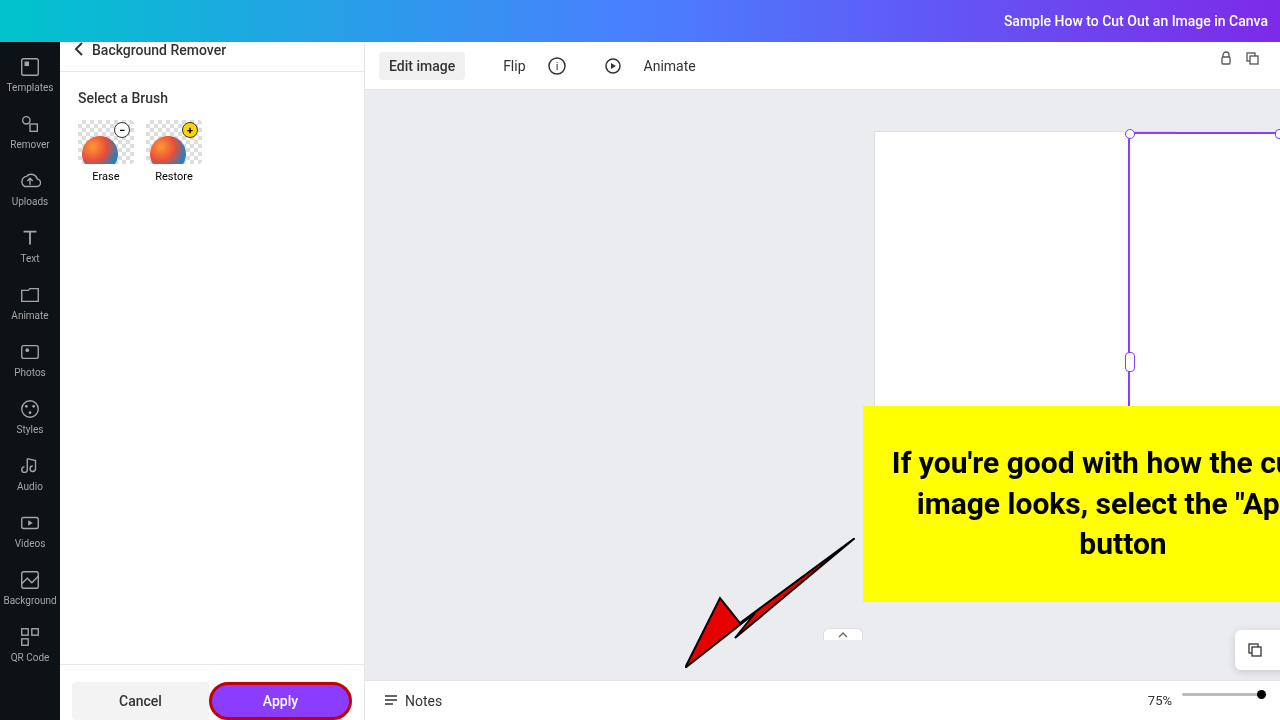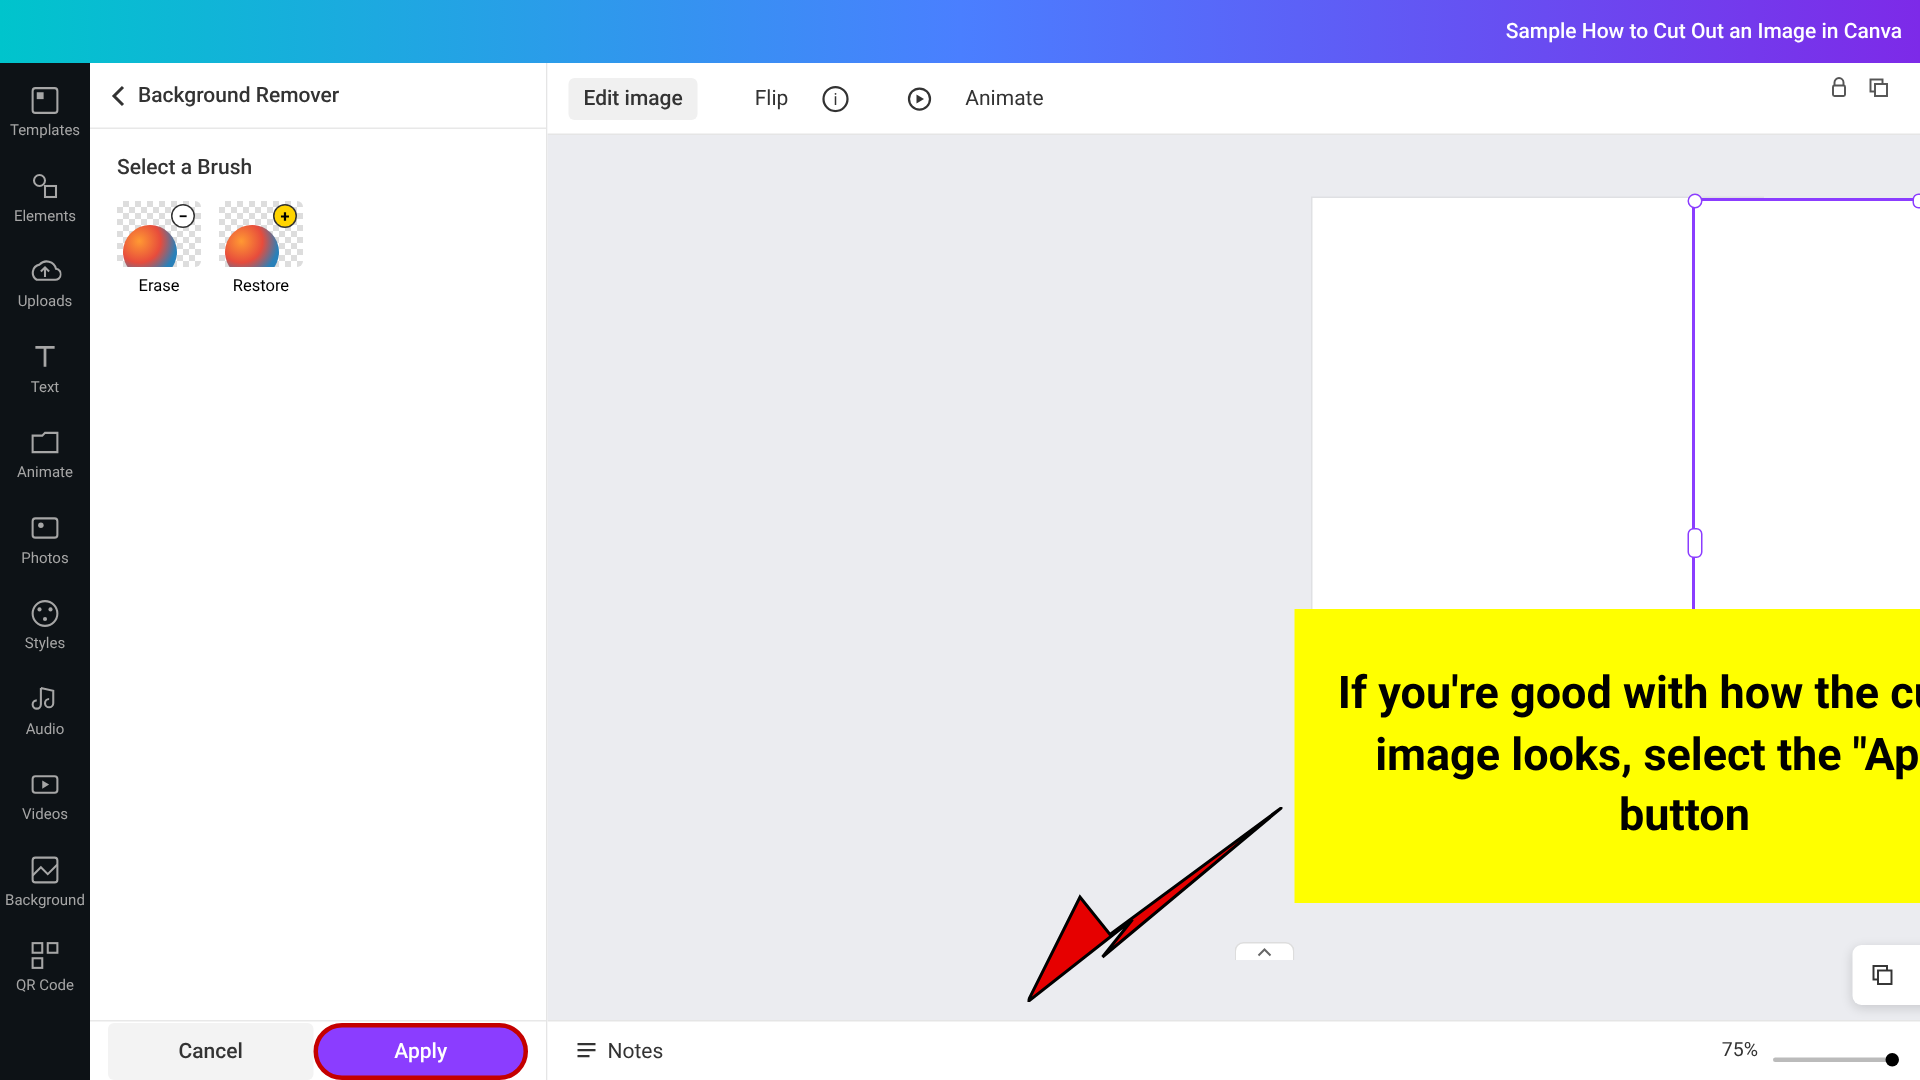--- a/index.html
+++ b/index.html
@@ -8,31 +8,31 @@
 .topbar-left{display:flex;align-items:center;gap:18px}
 .topbar-back{display:flex;align-items:center;gap:6px}
 .topbar-item{font-weight:500;cursor:pointer}
 .topbar-title{margin-left:auto;font-weight:500}
 .resize-item{display:flex;align-items:center;gap:4px}
 .main{display:flex;height:678px}
 .iconbar{width:60px;background:#0d1216;display:flex;flex-direction:column;padding-top:4px}
 .iconbar-item{color:#a6a6a6;display:flex;flex-direction:column;align-items:center;padding:10px 0;font-size:10px;gap:4px;cursor:pointer}
 .iconbar-item svg{width:22px;height:22px;fill:currentColor}
 .sidepanel{width:305px;border-right:1px solid #e5e5e5;display:flex;flex-direction:column}
-.sp-header{height:44px;display:flex;align-items:center;padding:0 14px;border-bottom:1px solid #e8e8e8;gap:8px;font-size:14px;font-weight:500;color:#333}
+.sp-header{height:30px;display:flex;padding:0 14px;border-bottom:1px solid #e8e8e8;gap:8px;font-size:14px;font-weight:500;color:#333}
 .sp-body{flex:1;padding:18px}
 .sp-body-title{font-size:14px;font-weight:500;color:#333;margin-bottom:14px}
 .brush-row{display:flex;gap:12px}
 .brush-item{display:flex;flex-direction:column;align-items:center;gap:6px;cursor:pointer}
 .brush-thumb{width:56px;height:44px;position:relative;border-radius:4px;overflow:hidden;background-image:linear-gradient(45deg,#ddd 25%,transparent 25%),linear-gradient(-45deg,#ddd 25%,transparent 25%),linear-gradient(45deg,transparent 75%,#ddd 75%),linear-gradient(-45deg,transparent 75%,#ddd 75%);background-size:8px 8px;background-position:0 0,0 4px,4px -4px,-4px 0}
 .brush-thumb::before{content:'';position:absolute;width:36px;height:36px;border-radius:50%;background:radial-gradient(circle at 30% 30%,#ff9933,#e74c3c 40%,#2980b9 70%);bottom:-8px;left:4px}
 .brush-badge{position:absolute;top:2px;right:4px;width:16px;height:16px;border-radius:50%;background:#fff;border:1.5px solid #333;display:flex;align-items:center;justify-content:center;font-size:11px;font-weight:bold}
 .brush-badge.plus{background:#ffd400;border-color:#333}
 .brush-label{font-size:11px;color:#000000}
-.sp-footer{height:40px;border-top:1px solid #e8e8e8;display:flex;align-items:center;padding:0 12px;gap:0}
+.sp-footer{height:56px;border-top:1px solid #e8e8e8;display:flex;align-items:flex-end;padding:0 12px;gap:0}
 .btn{flex:1;height:38px;border-radius:4px;font-size:14px;font-weight:500;border:none;cursor:pointer}
 .btn-cancel{background:#f3f3f3;color:#333}
 .btn-apply{background:#8b3dff;color:#fff;position:relative;border:3px solid #c40000;border-radius:20px}
 .canvas-area{flex:1;display:flex;flex-direction:column;background:#ebecf0;position:relative}
 .canvas-toolbar{height:48px;background:#fff;border-bottom:1px solid #e5e5e5;display:flex;align-items:center;padding:0 14px;gap:28px}
 .ct-btn{font-size:14px;color:#333;cursor:pointer;padding:6px 10px;border-radius:4px}
 .ct-btn.active{background:#f0f0f0;font-weight:500}
 .ct-group{display:flex;align-items:center;gap:12px}
 .canvas-stage{flex:1;position:relative;overflow:hidden}
 .page-white{position:absolute;left:510px;top:42px;width:300px;height:460px;background:#fff;box-shadow:0 0 0 1px rgba(0,0,0,0.05)}
@@ -45,21 +45,21 @@
 .person{position:absolute;border-radius:50% 50% 20% 20%}
 .p4{width:60px;height:110px;background:linear-gradient(#e8c4a0 22%,#333 45%);right:110px;bottom:30px}
 .float-toolbar{position:absolute;left:870px;top:540px;background:#fff;border-radius:6px;box-shadow:0 2px 8px rgba(0,0,0,0.15);display:flex;padding:6px;gap:4px}
 .ft-btn{width:28px;height:28px;display:flex;align-items:center;justify-content:center;cursor:pointer;border-radius:4px}
 .lock-icon{position:absolute;right:20px;top:8px;display:flex;gap:10px}
 .callout{position:absolute;left:498px;top:316px;width:520px;height:196px;background:#ffff00;display:flex;align-items:center;justify-content:center;padding:20px;text-align:center}
 .callout-text{font-size:30px;font-weight:700;color:#000;line-height:1.35}
 .arrow{position:absolute;left:320px;top:448px;width:170px;height:130px}
 .bottombar{height:40px;background:#fff;border-top:1px solid #e5e5e5;display:flex;align-items:center;padding:0 18px;gap:12px}
 .bb-notes{display:flex;align-items:flex-start;gap:6px;font-size:14px;color:#333;cursor:pointer}
-.bb-right{margin-left:auto;display:flex;align-items:flex-end;gap:10px;font-size:13px;color:#333}
+.bb-right{margin-left:auto;display:flex;align-items:flex-start;gap:10px;font-size:13px;color:#333}
 .zoom-slider{width:80px;height:3px;background:#bbb;border-radius:2px;position:relative}
 .zoom-thumb{position:absolute;right:-4px;top:-3px;width:9px;height:9px;background:#000;border-radius:50%}
 .page-collapse{position:absolute;bottom:40px;left:50%;width:40px;height:12px;background:#fff;border:1px solid #ddd;border-bottom:none;border-radius:6px 6px 0 0;display:flex;align-items:center;justify-content:center}
 </style>
 </head>
 <body>
 
 <div class="topbar">
   <span class="topbar-title">Sample How to Cut Out an Image in Canva</span>
 </div>
@@ -71,21 +71,21 @@
           <rect x="3" y="3" width="18" height="18" rx="2" stroke="currentColor" stroke-width="1.5" fill="none"></rect>
           <rect x="6" y="6" width="5" height="5" fill="currentColor"></rect>
         </svg>
         <span>Templates</span>
       </div>
     <div class="iconbar-item">
         <svg viewBox="0 0 24 24">
           <circle cx="8" cy="8" r="4" stroke="currentColor" stroke-width="1.5" fill="none"></circle>
           <rect x="12" y="12" width="8" height="8" stroke="currentColor" stroke-width="1.5" fill="none"></rect>
         </svg>
-        <span>Elements</span>
+        <span>Remover</span>
       </div>
     <div class="iconbar-item">
         <svg viewBox="0 0 24 24">
           <path d="M6 18 A6 6 0 0 1 8 7 A7 7 0 0 1 20 10 A4 4 0 0 1 19 18 Z M12 9 V16 M9 12 L12 9 L15 12" stroke="currentColor" stroke-width="1.5" fill="none"></path>
         </svg>
         <span>Uploads</span>
       </div>
     <div class="iconbar-item">
         <svg viewBox="0 0 24 24">
           <path d="M5 5 H19 M12 5 V19" stroke="currentColor" stroke-width="2"></path>

